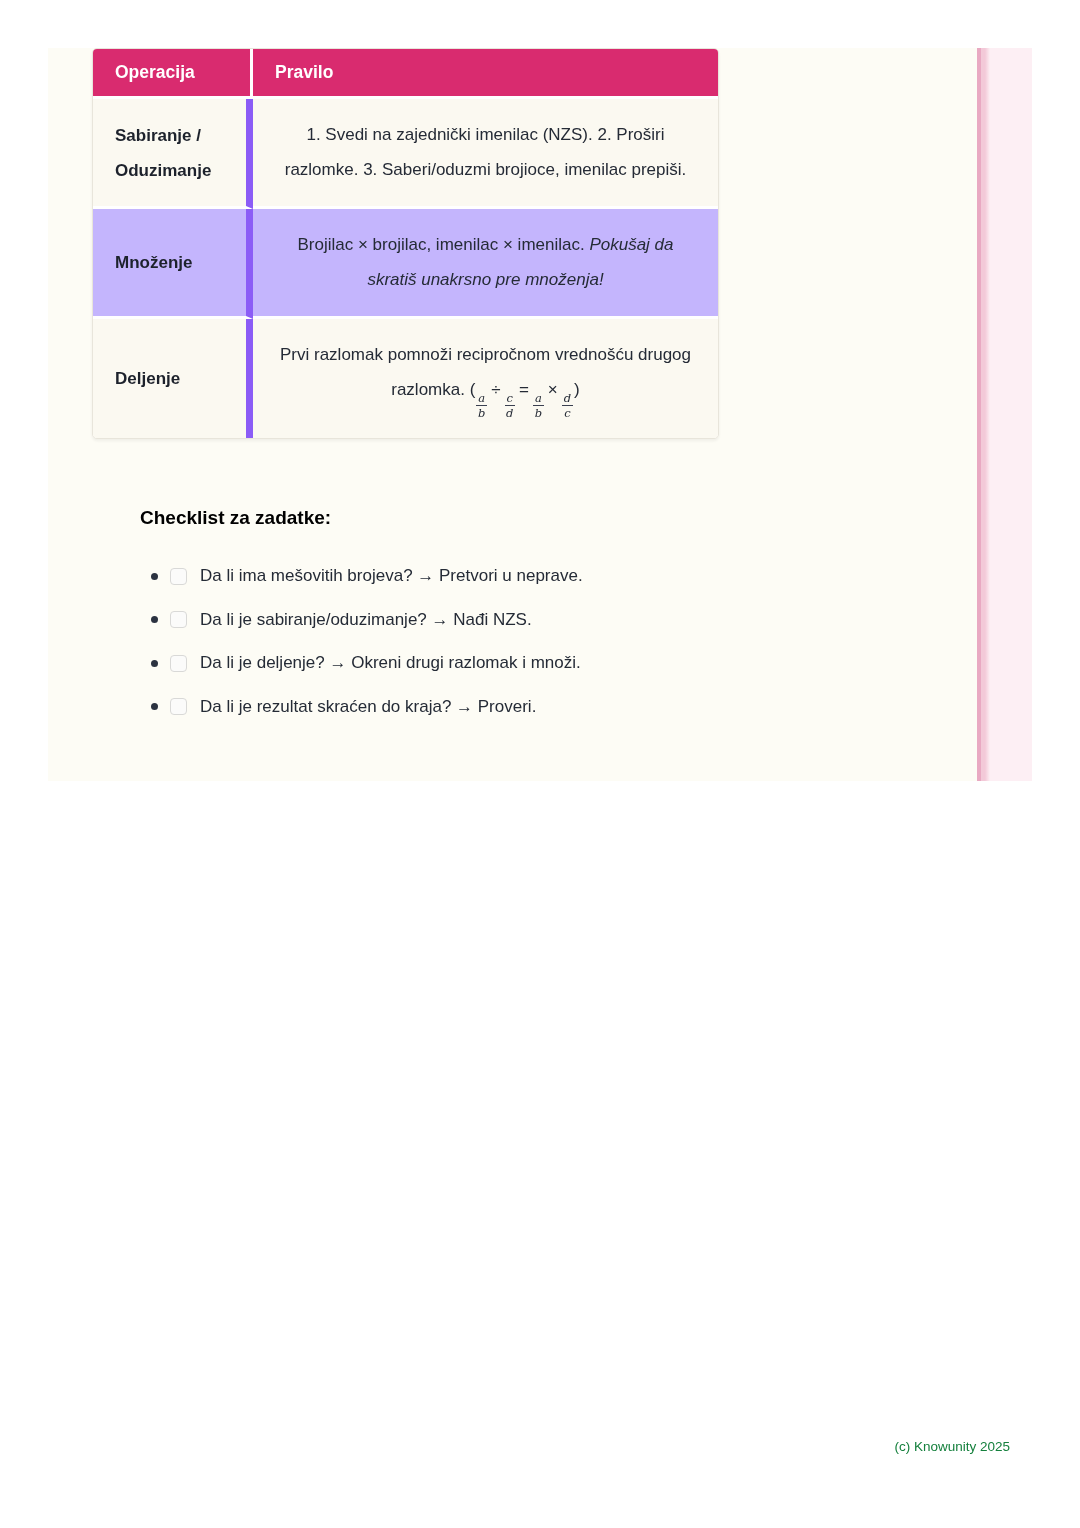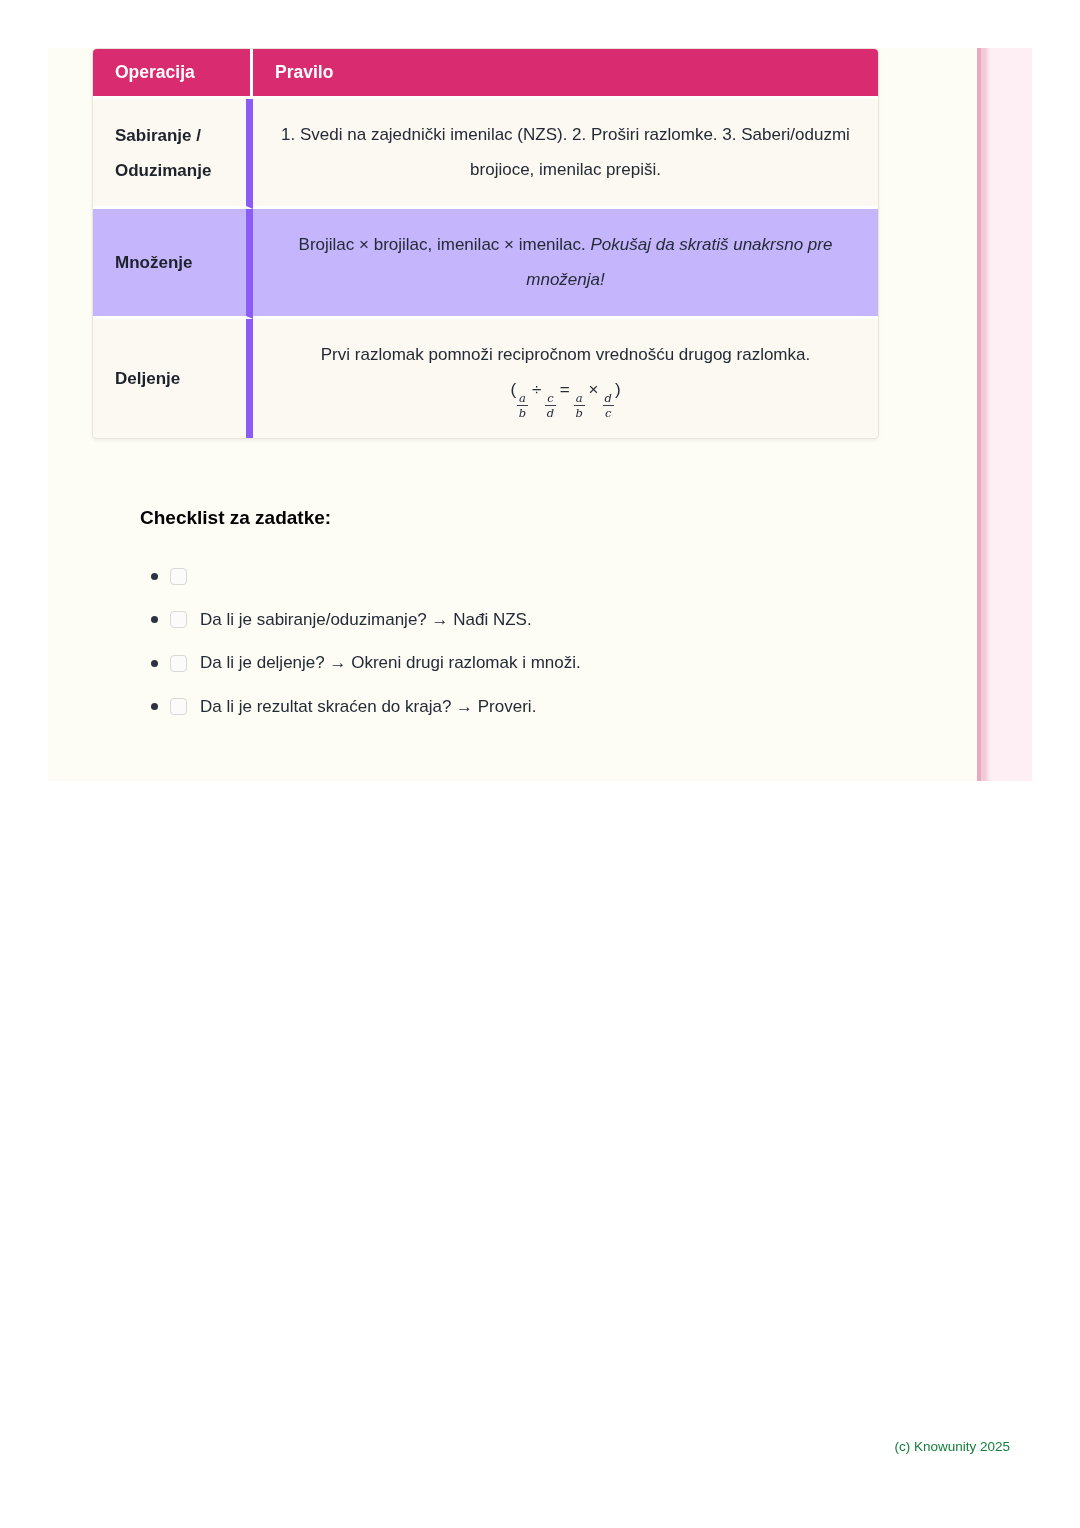--- a/index.html
+++ b/index.html
@@ -28,21 +28,21 @@
     background: linear-gradient(90deg,
       #e9a9c2 0px, #e9a9c2 4px,
       #f3c9d8 4px, #f3c9d8 8px,
       #fdeff4 13px, #fdeff4 100%);
   }
 
   
   .table-wrap {
     position: absolute;
     left: 44px; top: 0px;
-    width: 787px;
+    width: 627px;
     border: 1px solid #e8e5db;
     border-radius: 5px;
     overflow: hidden;
     box-shadow: 0 2px 3px rgba(40,40,40,0.06);
     background: #ffffff;
   }
   table.rules-table {
     width: 100%;
     border-collapse: separate;
     border-spacing: 0;
@@ -197,20 +197,21 @@
       </tbody>
     </table>
   </div>
 
   <div class="checklist-title">Checklist za zadatke:</div>
 
   <ul class="checklist">
     <li>
       <span class="bullet-dot"></span>
       <span class="checkbox"></span>
+      <span>Da li ima mešovitih brojeva? → Pretvori u neprave.</span>
     </li>
     <li>
       <span class="bullet-dot"></span>
       <span class="checkbox"></span>
       <span>Da li je sabiranje/oduzimanje? → Nađi NZS.</span>
     </li>
     <li>
       <span class="bullet-dot"></span>
       <span class="checkbox"></span>
       <span>Da li je deljenje? → Okreni drugi razlomak i množi.</span>

